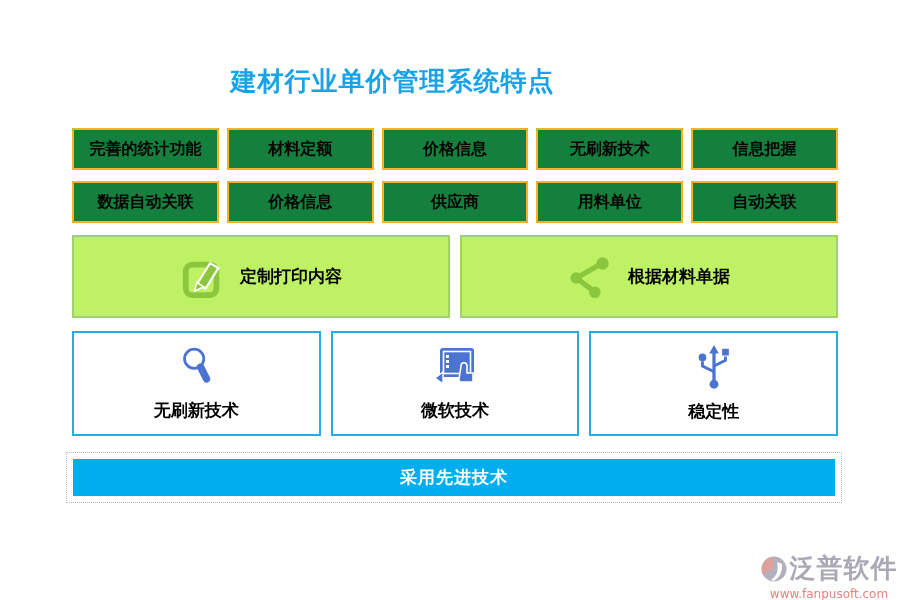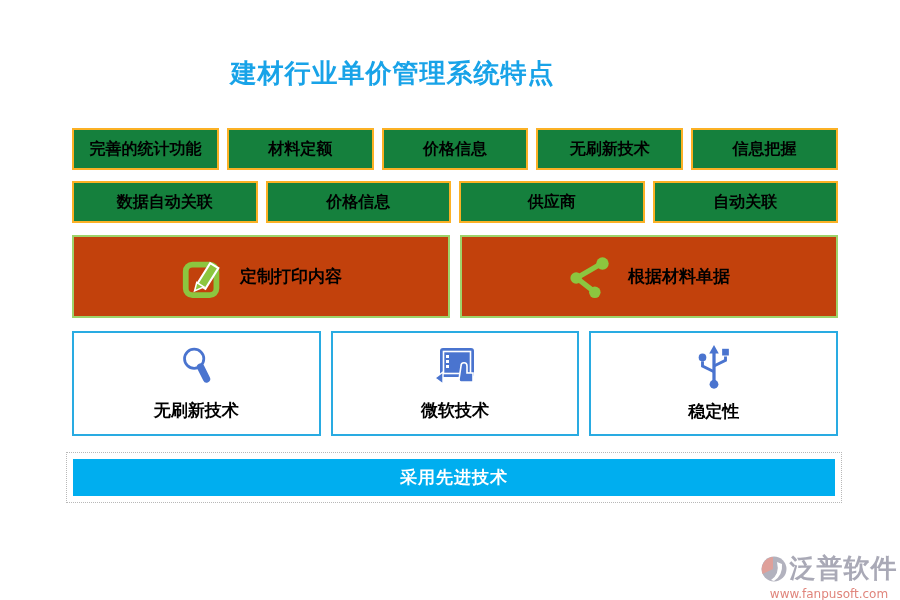--- a/index.html
+++ b/index.html
@@ -1,40 +1,40 @@
 <!DOCTYPE html>
 <html><head>
 <meta charset="utf-8">
 <style>
   html,body{margin:0;padding:0;}
   body{
     width:900px;height:600px;background:#ffffff;position:relative;
     font-family:"DejaVu Sans","Liberation Sans",sans-serif;overflow:hidden;
   }
   .page-title{
-    position:absolute;top:56px;left:0;width:785px;text-align:center;
+    position:absolute;top:64px;left:0;width:785px;text-align:center;
     font-size:26px;font-weight:bold;color:#18a3e8;letter-spacing:1px;
   }
   .tag-row{
     position:absolute;left:72px;width:766px;height:42px;
     display:flex;gap:8px;
   }
   .tag-row.r1{top:128px;}
   .tag-row.r2{top:181px;}
   .tag{
     flex:1;border:2px solid #fbb125;background:#15803d;box-sizing:border-box;
     display:flex;align-items:center;justify-content:center;
     font-size:16px;font-weight:bold;color:#000000;white-space:nowrap;
   }
   .green-row{
     position:absolute;left:72px;top:235px;width:766px;height:83px;
     display:flex;gap:10px;
   }
   .green-card{
-    flex:1;border:2px solid #9ed36a;background:#c2410c;box-sizing:border-box;
+    flex:1;border:2px solid #9ed36a;background:#bef264;box-sizing:border-box;
     display:flex;align-items:center;justify-content:center;gap:14px;
   }
   .green-card .label{font-size:17px;font-weight:bold;color:#000000;}
   .blue-row{
     position:absolute;left:72px;top:331px;width:766px;height:105px;
     display:flex;gap:10px;
   }
   .blue-card{
     flex:1;border:2px solid #29abe2;background:#ffffff;box-sizing:border-box;
     display:flex;flex-direction:column;align-items:center;justify-content:center;gap:10px;
@@ -72,20 +72,21 @@
   <div class="tag">材料定额</div>
   <div class="tag">价格信息</div>
   <div class="tag">无刷新技术</div>
   <div class="tag">信息把握</div>
 </div>
 
 <div class="tag-row r2">
   <div class="tag">数据自动关联</div>
   <div class="tag">价格信息</div>
   <div class="tag">供应商</div>
+  <div class="tag">用料单位</div>
   <div class="tag">自动关联</div>
 </div>
 
 <div class="green-row">
   <div class="green-card">
     <span>
       <svg width="46" height="46" viewBox="0 0 48 48">
         <rect x="6" y="11" width="32" height="32" rx="7" fill="none" stroke="#8cc63f" stroke-width="6"></rect>
         <path d="M18 31 L31.5 9.5 L40 14.8 L26.5 36.3 Z" fill="#8cc63f" stroke="#ffffff" stroke-width="2.2"></path>
         <path d="M15.2 38.5 L17.5 29.8 L24.8 34.4 Z" fill="#8cc63f" stroke="#ffffff" stroke-width="1.6"></path>

